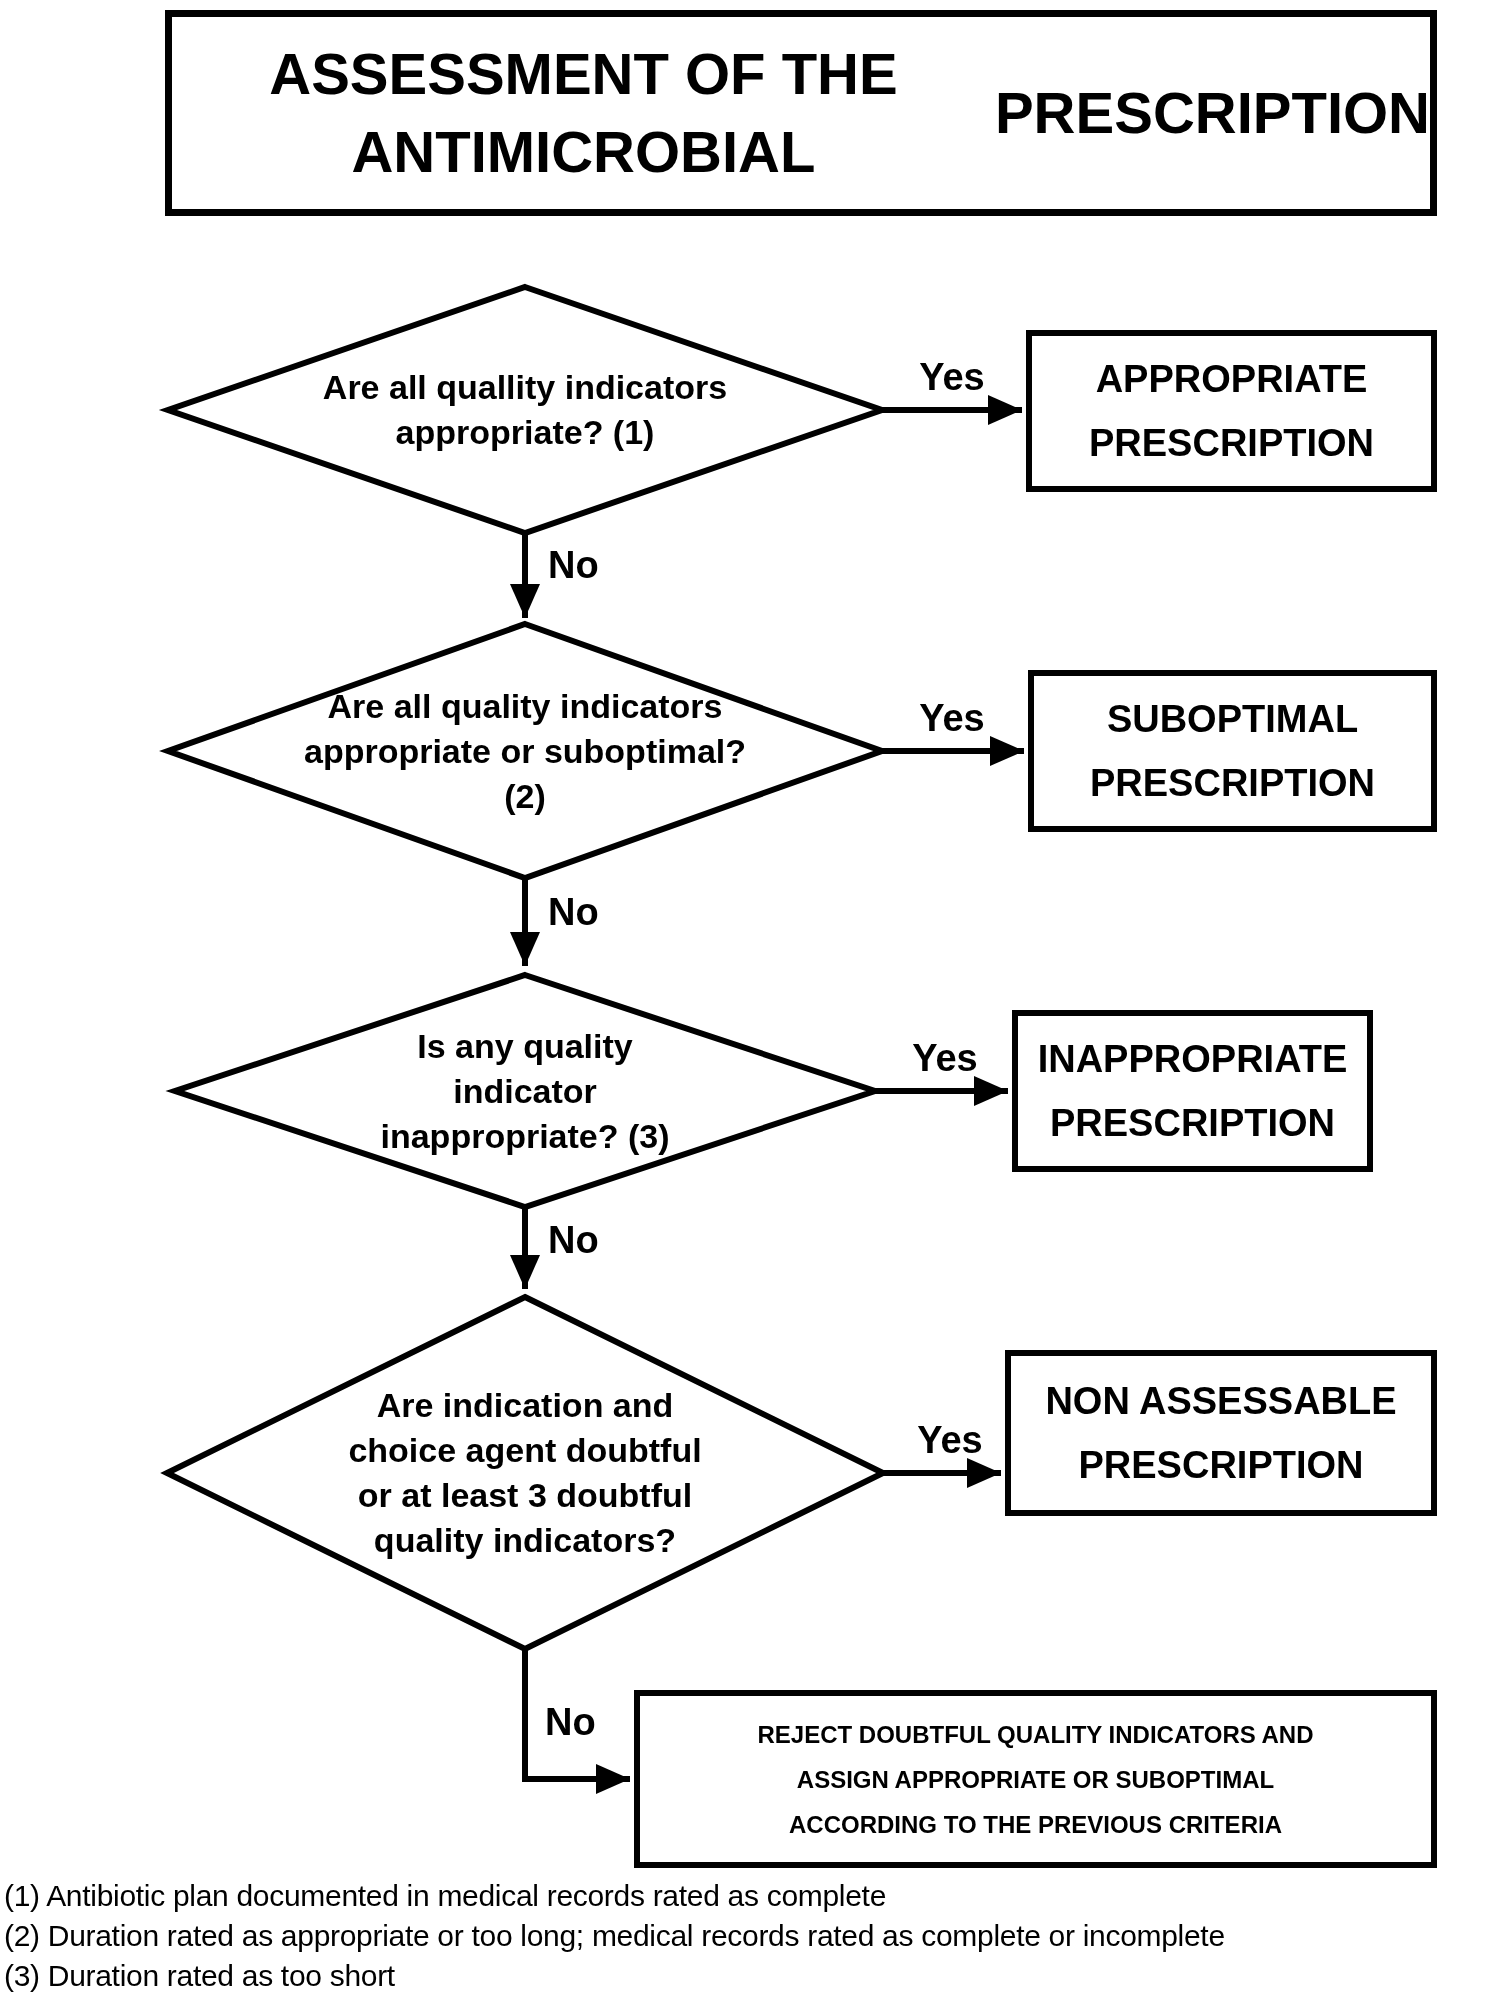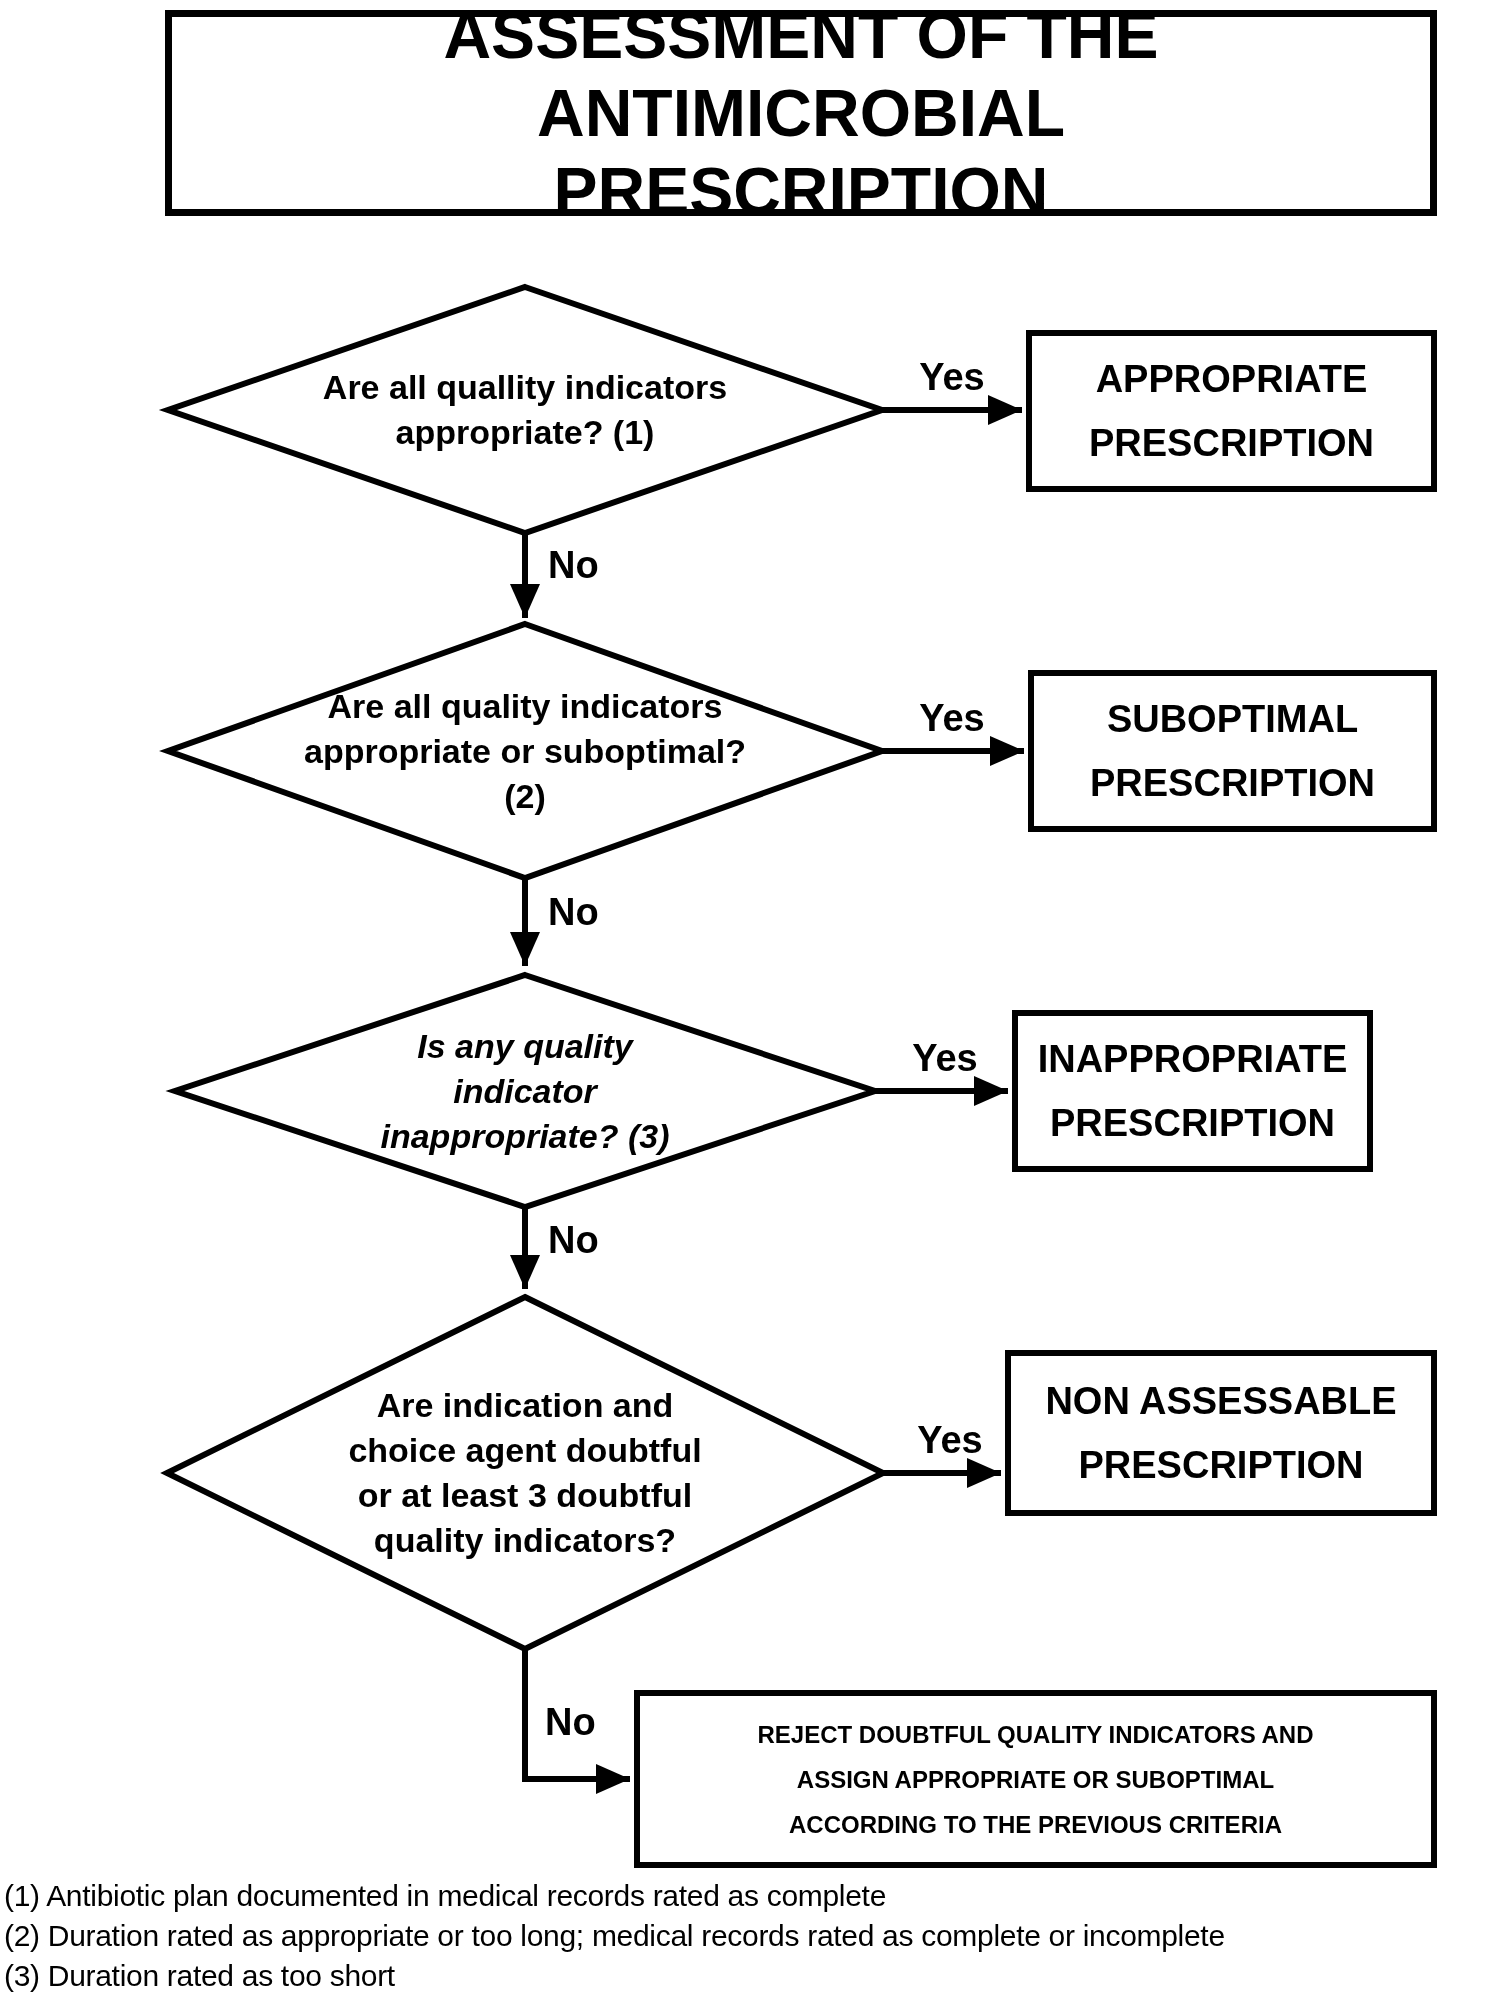--- a/index.html
+++ b/index.html
@@ -17,42 +17,42 @@
     left: 0; top: 0;
     width: 1508px; height: 1998px;
     z-index: 1;
   }
   .title-box {
     position: absolute;
     left: 165px; top: 10px;
     width: 1272px; height: 206px;
     border: 7px solid #000;
     box-sizing: border-box;
-    display: flex; flex-direction: column;
+    display: flex; flex-direction: row;
     align-items: center; justify-content: center;
     text-align: center;
     font-weight: bold;
-    font-size: 66px;
+    font-size: 58px;
     line-height: 78px;
     z-index: 2;
     background: #ffffff;
   }
   .q {
     position: absolute;
     left: 225px;
     width: 600px;
     text-align: center;
     font-weight: bold;
     font-size: 34px;
     line-height: 45px;
     z-index: 3;
   }
   .q1 { top: 365px; }
   .q2 { top: 684px; }
-  .q3 { top: 1024px; font-style: italic; }
+  .q3 { top: 1024px; }
   .q4 { top: 1383px; }
   .lbl {
     position: absolute;
     font-weight: bold;
     font-size: 38px;
     line-height: 44px;
     z-index: 3;
   }
   .yes { width: 140px; text-align: center; }
   .y1 { left: 882px; top: 355px; }

